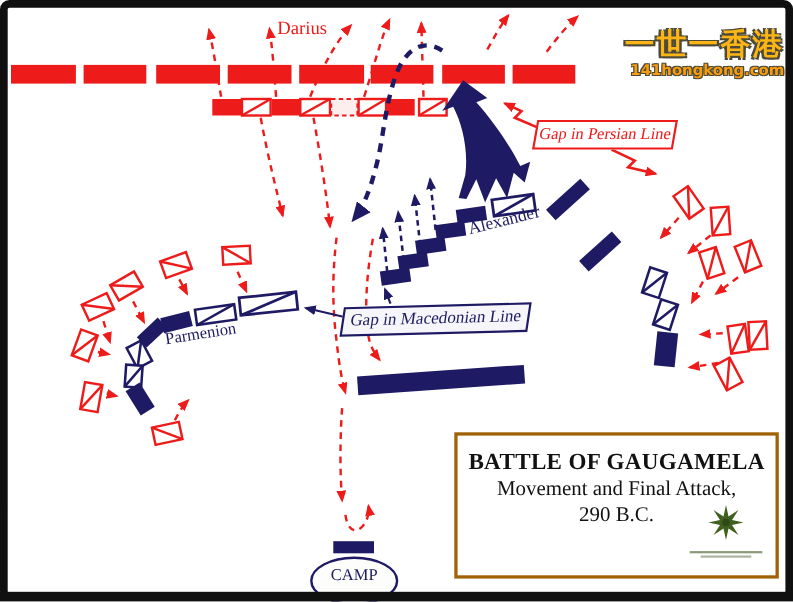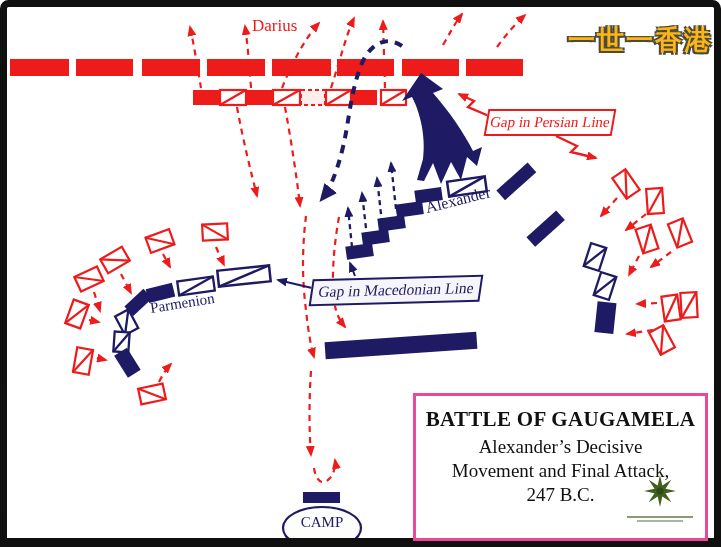--- a/index.html
+++ b/index.html
@@ -13,21 +13,21 @@
     color:#ee1b1b;font-size:15px;line-height:23px;transform:skewX(-10deg);}
   #gap-macedonian{left:311px;top:277px;width:170px;height:27px;border:2.5px solid #1e1a63;
     color:#1e1a63;font-size:15.5px;line-height:22px;background:#f6f6fa;transform:skewX(-10deg) rotate(-1.5deg);}
   
   #watermark{right:8px;top:22px;text-align:right;font-family:"DejaVu Sans",sans-serif;font-weight:bold;}
   #watermark .wm1{font-size:27px;letter-spacing:2px;color:#fdb515;
      text-shadow:-2px -1px 0 #4c4a38,2px -1px 0 #4c4a38,-2px 2px 0 #4c4a38,2px 2px 0 #4c4a38;}
   #watermark .wm2{font-size:13.5px;margin-top:-2px;color:#f89b0d;
      text-shadow:-1px -1px 0 #4c4a38,1px -1px 0 #4c4a38,-1px 1px 0 #4c4a38,1px 1px 0 #4c4a38;}
   
-  #title-box{left:413px;top:393px;width:295px;height:148px;border:3px solid #ec4899;background:#fff;
+  #title-box{left:413px;top:393px;width:295px;height:133px;border:3px solid #a16207;background:#fff;
     box-sizing:border-box;text-align:center;color:#111;}
   #title-box .t1{font-size:21px;font-weight:bold;margin-top:11px;letter-spacing:.3px;}
   #title-box .t2{font-size:19px;margin-top:4px;}
   #title-box .t3{font-size:19px;margin-top:2px;}
   #title-box .t4{font-size:19px;margin-top:2px;}
   #logo{position:absolute;right:10px;bottom:16px;width:70px;text-align:center;}
   #logo .tinyline{height:2px;background:#8a9a78;margin:2px 2px 0 2px;}
   #logo .tinyline2{height:2px;background:#aab4a0;margin:2px 12px 0 12px;}
 </style>
 </head>
@@ -225,27 +225,27 @@
 
 <div id="gap-persian" class="overlay gapbox">
   <span>Gap in Persian Line</span>
 </div>
 <div id="gap-macedonian" class="overlay gapbox">
   <span>Gap in Macedonian Line</span>
 </div>
 
 <div id="watermark" class="overlay">
   <div class="wm1">一世一香港</div>
+  <div class="wm2">141hongkong.com</div>
 </div>
 
 <div id="title-box" class="overlay">
   <div class="t1">BATTLE OF GAUGAMELA</div>
-  <div class="t2">Alexander’s Decisive</div>
   <div class="t3">Movement and Final Attack,</div>
-  <div class="t4">247 B.C.</div>
+  <div class="t4">290 B.C.</div>
   <div id="logo">
     <svg width="40" height="38" viewBox="-20 -19 40 38">
       <polygon points="16,0 5.5,2.3 11.3,11.3 2.3,5.5 0,16 -2.3,5.5 -11.3,11.3 -5.5,2.3 -16,0 -5.5,-2.3 -11.3,-11.3 -2.3,-5.5 0,-16 2.3,-5.5 11.3,-11.3 5.5,-2.3" fill="#41601f"></polygon>
       <circle cx="0" cy="0" r="3.5" fill="#2f4a14"></circle>
     </svg>
     <div class="tinyline"></div>
     <div class="tinyline2"></div>
   </div>
 </div>
 

